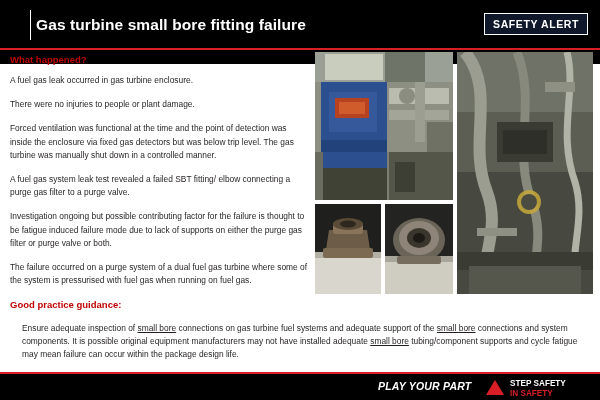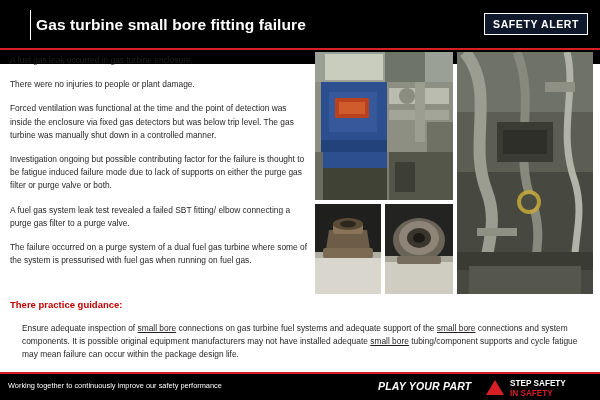--- a/index.html
+++ b/index.html
@@ -198,30 +198,31 @@
   <div class="header">
     <div class="header-rule"></div>
     <div class="header-title-box">
       <div class="header-title">Gas turbine small bore fitting failure</div>
     </div>
     <div class="safety-alert-badge">SAFETY ALERT</div>
   </div>
   <div class="header-bottom-line"></div>
 
   <div class="content">
+    <div class="section-label">What happened?</div>
     <p class="para">A fuel gas leak occurred in gas turbine enclosure.</p>
     <p class="para">There were no injuries to people or plant damage.</p>
     <p class="para">Forced ventilation was functional at the time and the point of detection was inside the enclosure via fixed gas detectors but was below trip level. The gas turbine was manually shut down in a controlled manner.</p>
+    <p class="para">A fuel gas system leak test revealed a failed SBT fitting/ elbow connecting a purge gas filter to a purge valve.</p>
     <p class="para">Investigation ongoing but possible contributing factor for the failure is thought to be fatigue induced failure mode due to lack of supports on either the purge gas filter or purge valve or both.</p>
-    <p class="para">A fuel gas system leak test revealed a failed SBT fitting/ elbow connecting a purge gas filter to a purge valve.</p>
     <p class="para">The failure occurred on a purge system of a dual fuel gas turbine where some of the system is pressurised with fuel gas when running on fuel gas.</p>
   </div>
 
   <div class="good-practice">
-    <div class="gp-label">There practice guidance:</div>
+    <div class="gp-label">Good practice guidance:</div>
     <p class="gp-para"><span>Ensure adequate inspection of </span><span class="u">small bore</span><span> connections on gas turbine fuel systems and adequate support of the </span><span class="u">small bore</span><span> connections and system components. It is possible original equipment manufacturers may not have installed adequate </span><span class="u">small bore</span><span> tubing/component  supports and cycle fatigue may mean failure can occur within the package design life.</span></p>
   </div>
 
   <div class="photos">
 
     <div class="photo p1">
       <svg width="138" height="148" viewBox="0 0 138 148">
         <rect x="0" y="0" width="138" height="148" fill="#7d7f74"></rect>
         <rect x="0" y="0" width="138" height="30" fill="#9aa096"></rect>
         <rect x="10" y="2" width="58" height="26" fill="#c9cdbe"></rect>
@@ -287,21 +288,20 @@
         <ellipse cx="34" cy="34" rx="12" ry="10" fill="#3b362d"></ellipse>
         <ellipse cx="34" cy="34" rx="6" ry="5" fill="#1d1a15"></ellipse>
         <rect x="12" y="52" width="44" height="8" rx="2" fill="#766d5e"></rect>
       </svg>
     </div>
 
   </div>
 
   <div class="footer-top-line"></div>
   <div class="footer">
-    <div class="footer-text">Working together to continuously improve our safety performance</div>
     <div class="footer-playyourpart">PLAY YOUR PART</div>
     <div class="footer-triangle"></div>
     <div class="footer-stepchange">
       <div>STEP SAFETY</div>
       <div class="sc2">IN SAFETY</div>
     </div>
   </div>
 
 </div>
 

